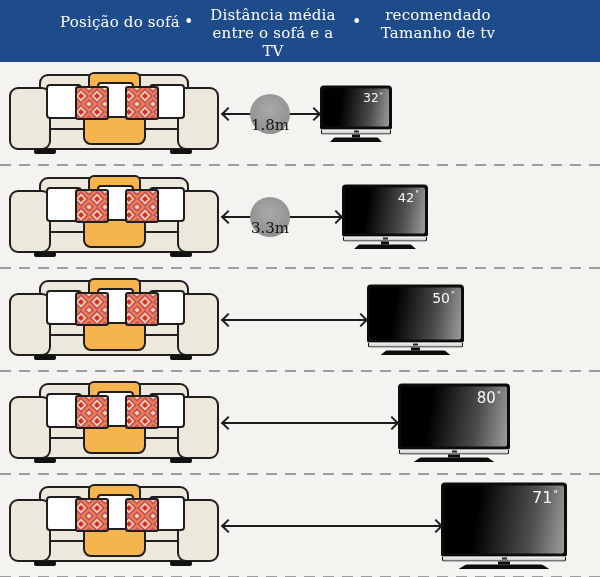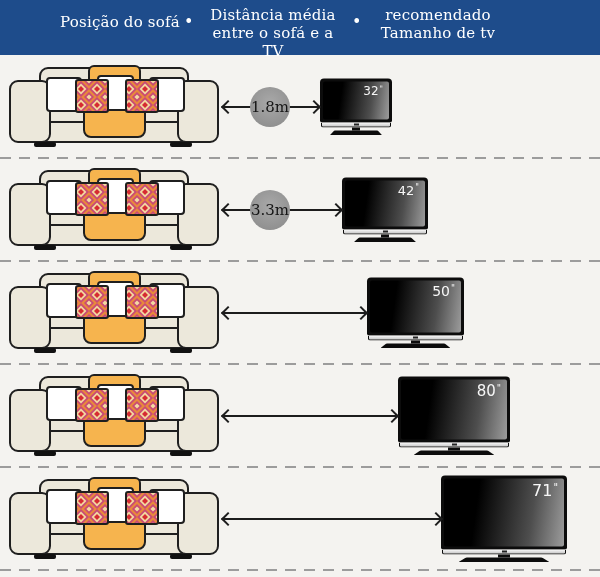--- a/index.html
+++ b/index.html
@@ -4,21 +4,21 @@
 <style>
   html,body { margin:0; padding:0; }
   body {
     width:600px; height:577px;
     background:#f4f3f0;
     font-family:"DejaVu Serif", serif;
     position:relative; overflow:hidden;
   }
 
   
-  .header { position:relative; height:55px; background:#1e4c8b; color:#fff; }
+  .header { position:relative; height:62px; background:#1e4c8b; color:#fff; }
   .hcol { position:absolute; text-align:center; font-size:15px; line-height:18px; letter-spacing:.2px; }
   .hcol1 { left:40px;  width:160px; top:13px; }
   .hcol2 { left:207px; width:132px; top:6px; }
   .hcol3 { left:375px; width:126px; top:6px; }
   .hdot  { position:absolute; top:12px; font-size:16px; }
   .hdot1 { left:184px; } .hdot2 { left:352px; }
 
   
   .row { position:relative; height:103px; }
   .row::after {
@@ -38,21 +38,21 @@
   .arrow::before { left:-1px;  transform:rotate(135deg); }
   .arrow::after  { right:-1px; transform:rotate(-45deg); }
   .r1 .arrow { width:94px; }  .r2 .arrow { width:116px; }
   .r3 .arrow { width:141px; } .r4 .arrow { width:172px; }
   .r5 .arrow { width:216px; }
 
   
   .dist {
     position:absolute; left:250px; top:calc(50% - 20px); width:40px; height:40px;
     border-radius:50%; background:radial-gradient(circle at 50% 40%, #a9a9a9, #8d8d8d 85%);
-    display:flex; align-items:center; justify-content:center;
+    display:flex; align-items:flex-end; justify-content:center;
     font-size:15px; color:#151515; z-index:2;
   }
 
   
   .tv { position:absolute; top:50%; transform:translateY(-50%); }
   .r1 .tv { left:320px; width:72px; }  .r2 .tv { left:342px; width:86px; }
   .r3 .tv { left:367px; width:97px; }  .r4 .tv { left:398px; width:112px; }
   .r5 .tv { left:441px; width:126px; }
   .tv-bezel { background:#0c0c0c; border-radius:4px 4px 2px 2px; padding:3px; }
   .tv-screen {

